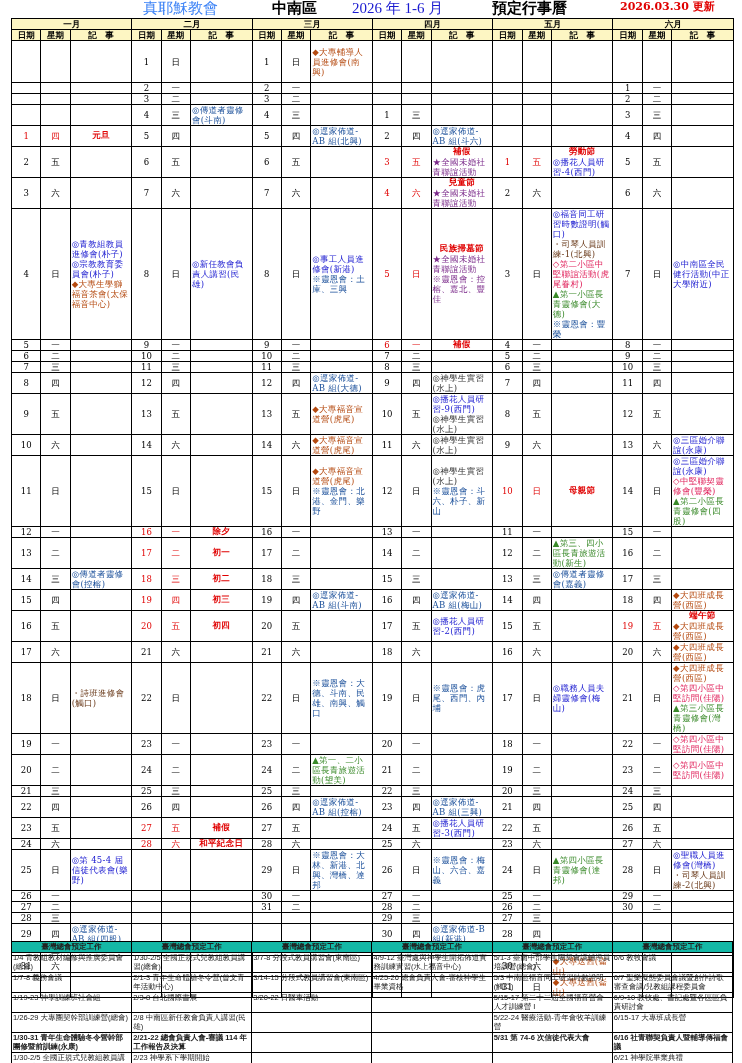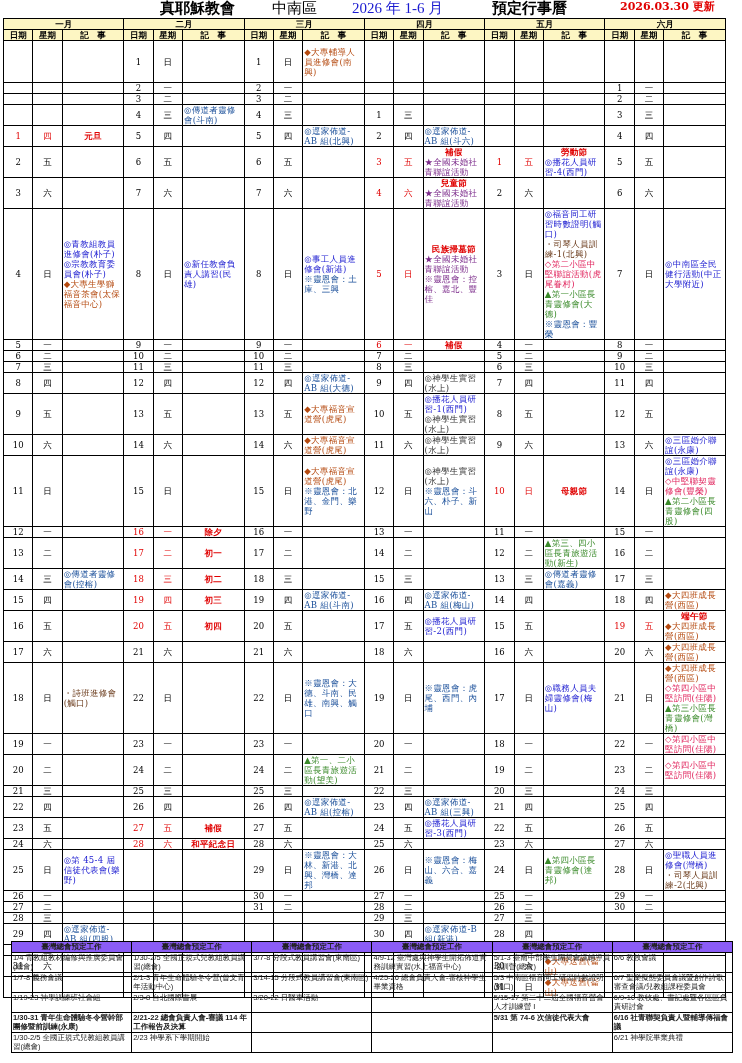--- a/index.html
+++ b/index.html
@@ -1,42 +1,42 @@
 <!DOCTYPE html>
 <html><head>
 <meta charset="utf-8">
 <style>
 *{box-sizing:border-box;margin:0;padding:0}
 body{width:742px;height:1063px;background:#fff;font-family:"DejaVu Serif",serif;overflow:hidden;position:relative}
 .title{position:absolute;top:0;left:0;width:742px;height:16px}
 .title span{position:absolute;top:-1px;white-space:nowrap}
-.t-church{left:160px;font-size:15px;font-weight:bold;color:#000000}
-.t-region{left:272px;font-size:15px;font-weight:normal;color:#000}
+.t-church{left:143px;font-size:15px;font-weight:normal;color:#3b82f6}
+.t-region{left:272px;font-size:15px;font-weight:bold;color:#000}
 .t-year{left:352px;font-size:15px;color:#1a1ad0;font-family:Liberation Serif, serif}
 .t-name{left:492px;font-size:15px;font-weight:bold;color:#000}
 .t-upd{left:620px;font-size:11px;font-weight:bold;color:#e00000;top:1px}
-table.cal{position:absolute;top:18px;left:3px;border-collapse:collapse;table-layout:fixed;width:722px}
+table.cal{position:absolute;top:18px;left:11px;border-collapse:collapse;table-layout:fixed;width:722px}
 table.cal td{border:1px solid #000;font-size:8.5px;text-align:center;vertical-align:middle;line-height:10px;overflow:hidden;padding:0}
 table.cal td.ev{text-align:left;font-size:8.5px;padding:0 1px;letter-spacing:.3px}
 .mh td{background:#fdf6c3;font-size:8px;font-weight:bold;height:11px}
 .ch td{background:#fdf6c3;font-size:7.5px;font-weight:bold;height:11px}
 .red{color:#e00000}
-.hol{color:#e00000;display:block;text-align:center;font-family:Liberation Serif, serif;font-weight:bold}
+.hol{color:#e00000;display:block;text-align:center;font-family:Liberation Mono, monospace;font-weight:bold}
 .c-blue{color:#1a1ad0}
 .c-navy{color:#1a4f9a}
 .c-brown{color:#b54a10}
 .c-purple{color:#7b2a8a}
 .c-green{color:#3a8a2a}
 .c-pink{color:#e0205a}
 .c-dbrown{color:#6a3a1a}
 .c-gray{color:#333}
 .ev div{display:block}
 table.foot{position:absolute;top:941px;left:11px;border-collapse:collapse;table-layout:fixed;width:722px}
 table.foot td{border:1px solid #000;font-size:7.5px;vertical-align:top;text-align:left;padding:0 1px;line-height:9.5px;font-family:"Liberation Sans",sans-serif;color:#222}
-table.foot tr.fh td{background:#8b5cf6;text-align:center;font-weight:bold;height:9px}
+table.foot tr.fh td{background:#14b8a6;text-align:center;font-weight:bold;height:9px}
 </style>
 </head>
 <body>
 
 <div class="title">
   <span class="t-church">真耶穌教會</span>
   <span class="t-region">中南區</span>
   <span class="t-year">2026 年 1-6 月</span>
   <span class="t-name">預定行事曆</span>
   <span class="t-upd">2026.03.30 更新</span>
@@ -386,21 +386,21 @@
         <td>五</td>
         <td class="ev"></td>
         <td>13</td>
         <td>五</td>
         <td class="ev">
           <div class="c-brown">◆大專福音宣道營(虎尾)</div>
         </td>
         <td>10</td>
         <td>五</td>
         <td class="ev">
-          <div class="c-blue">◎播花人員研習-1(西門)</div>
+          <div class="c-blue">◎播花人員研習-9(西門)</div>
           <div class="c-gray">◎神學生實習(水上)</div>
         </td>
         <td>8</td>
         <td>五</td>
         <td class="ev"></td>
         <td>12</td>
         <td>五</td>
         <td class="ev"></td>
       </tr>
       <tr style="height: 20px;">
@@ -987,20 +987,28 @@
         <td>6/7 聖樂擬態委員會議暨創作詩歌審查會議/兒教組課程委員會</td>
       </tr>
       <tr style="height: 19px; margin-top: 20px;">
         <td>1/19-23 神學訓練班社會組</td>
         <td>2/3-8 台北國際書展</td>
         <td>3/20-22 日醫車活動</td>
         <td></td>
         <td>5/15-17 第二十二屆全國福音營會人才訓練營 I</td>
         <td>6/9-10 教牧處、書記處暨各區區負責研討會</td>
       </tr>
+      <tr style="height: 19px;">
+        <td>1/26-29 大專團契幹部訓練營(總會)</td>
+        <td>2/8 中南區新任教會負責人講習(民雄)</td>
+        <td></td>
+        <td></td>
+        <td>5/22-24 醫療活動-青年會牧羊訓練營</td>
+        <td>6/15-17 大專班成長營</td>
+      </tr>
       <tr style="height: 19px; font-weight: bold;">
         <td>1/30-31 青年生命體驗冬令營幹部團修暨前訓練(永康)</td>
         <td>2/21-22 總會負責人會-審議 114 年工作報告及決算</td>
         <td></td>
         <td></td>
         <td>5/31 第 74-6 次信徒代表大會</td>
         <td>6/16 社青聯契負責人暨輔導傳福會議</td>
       </tr>
       <tr style="height: 19px;">
         <td>1/30-2/5 全國正規式兒教組教員講習(總會)</td>

